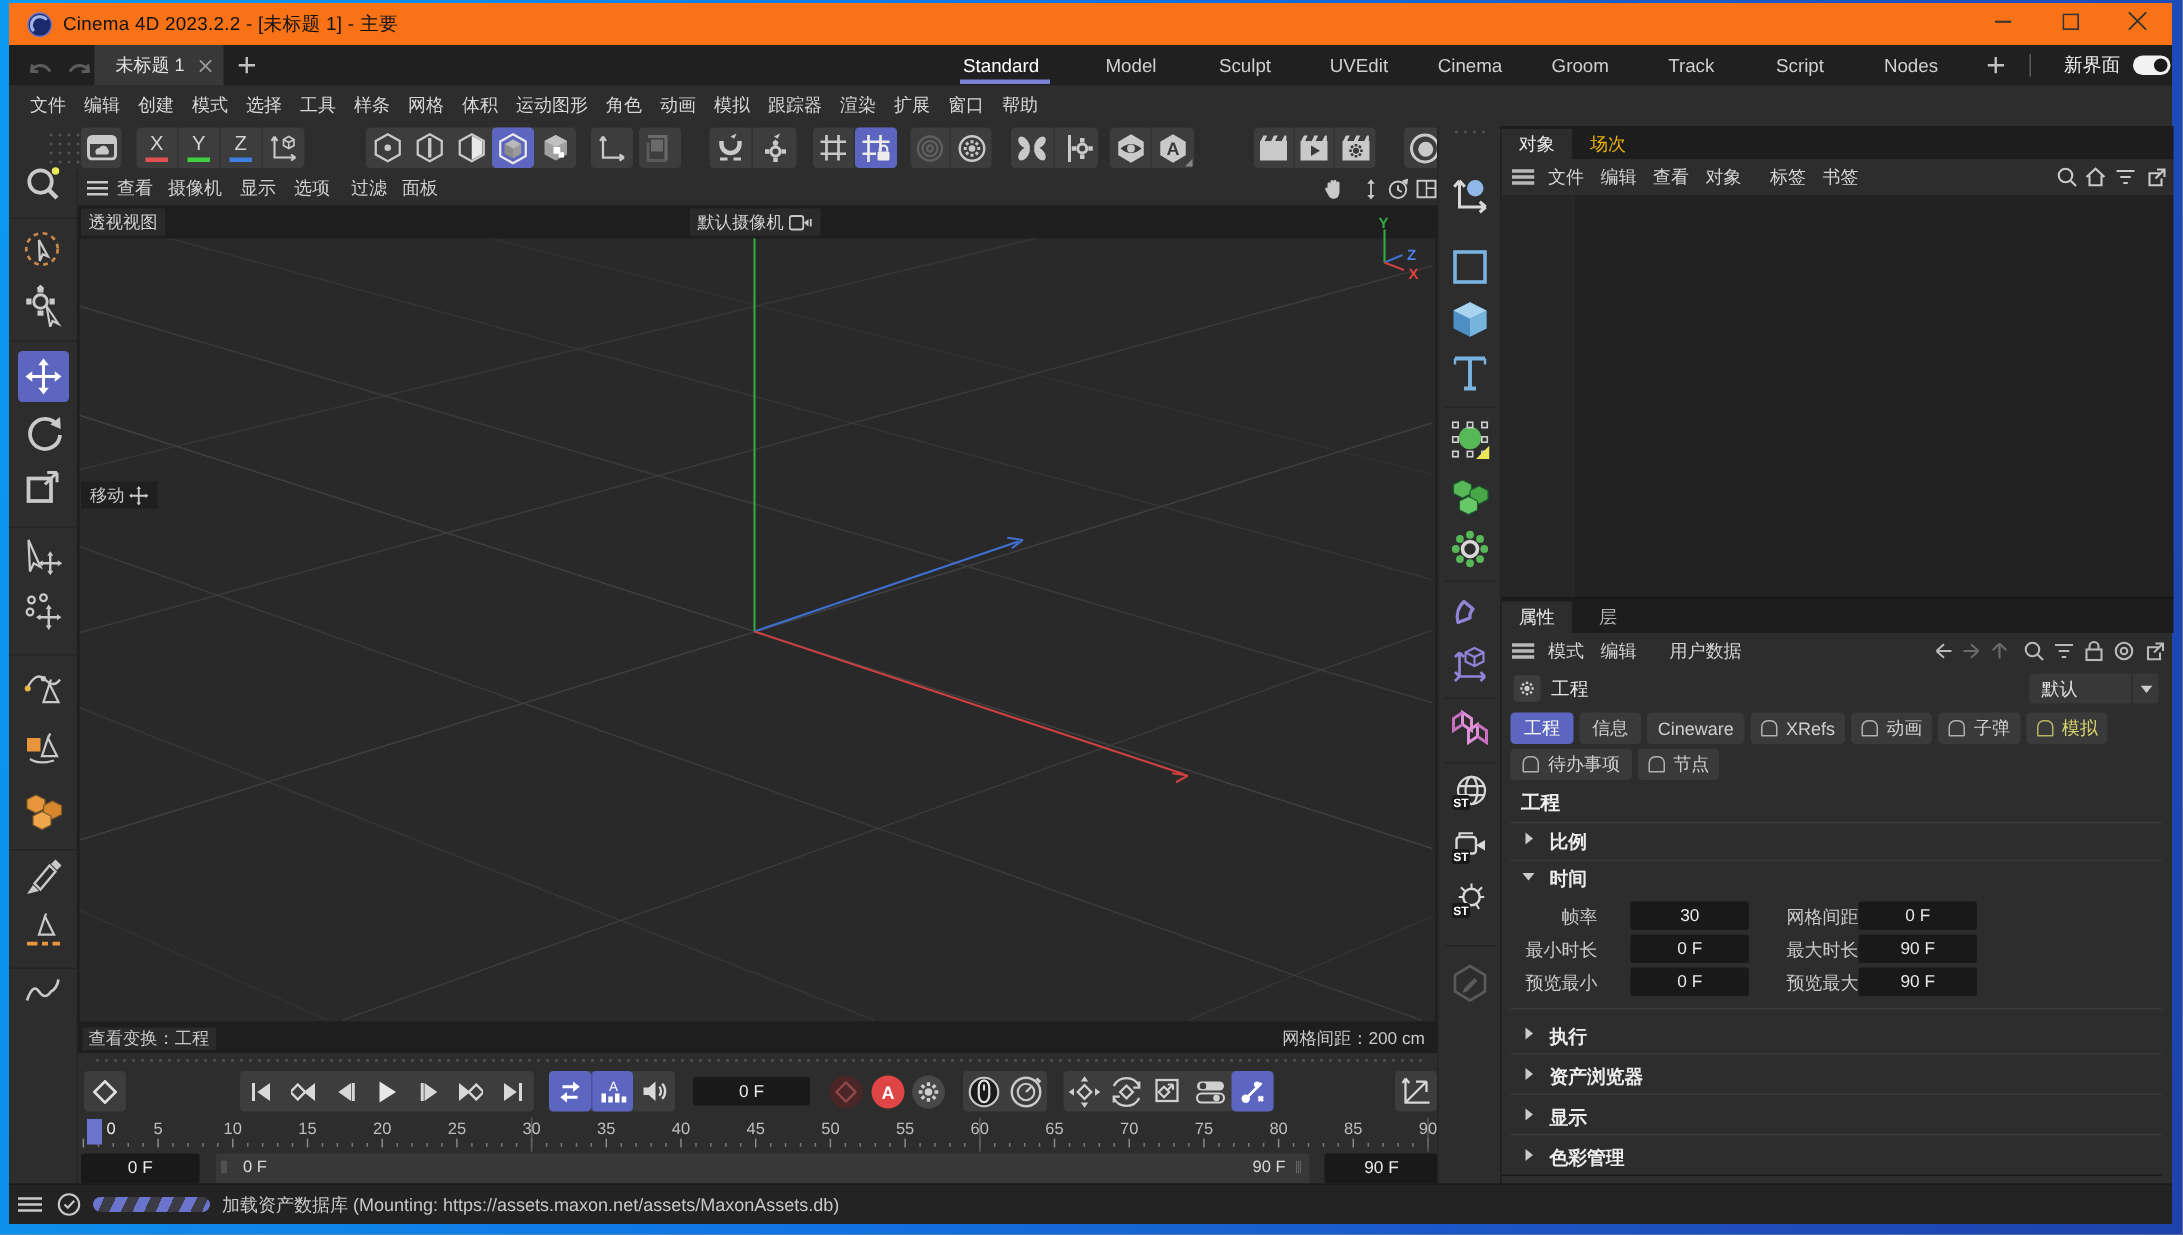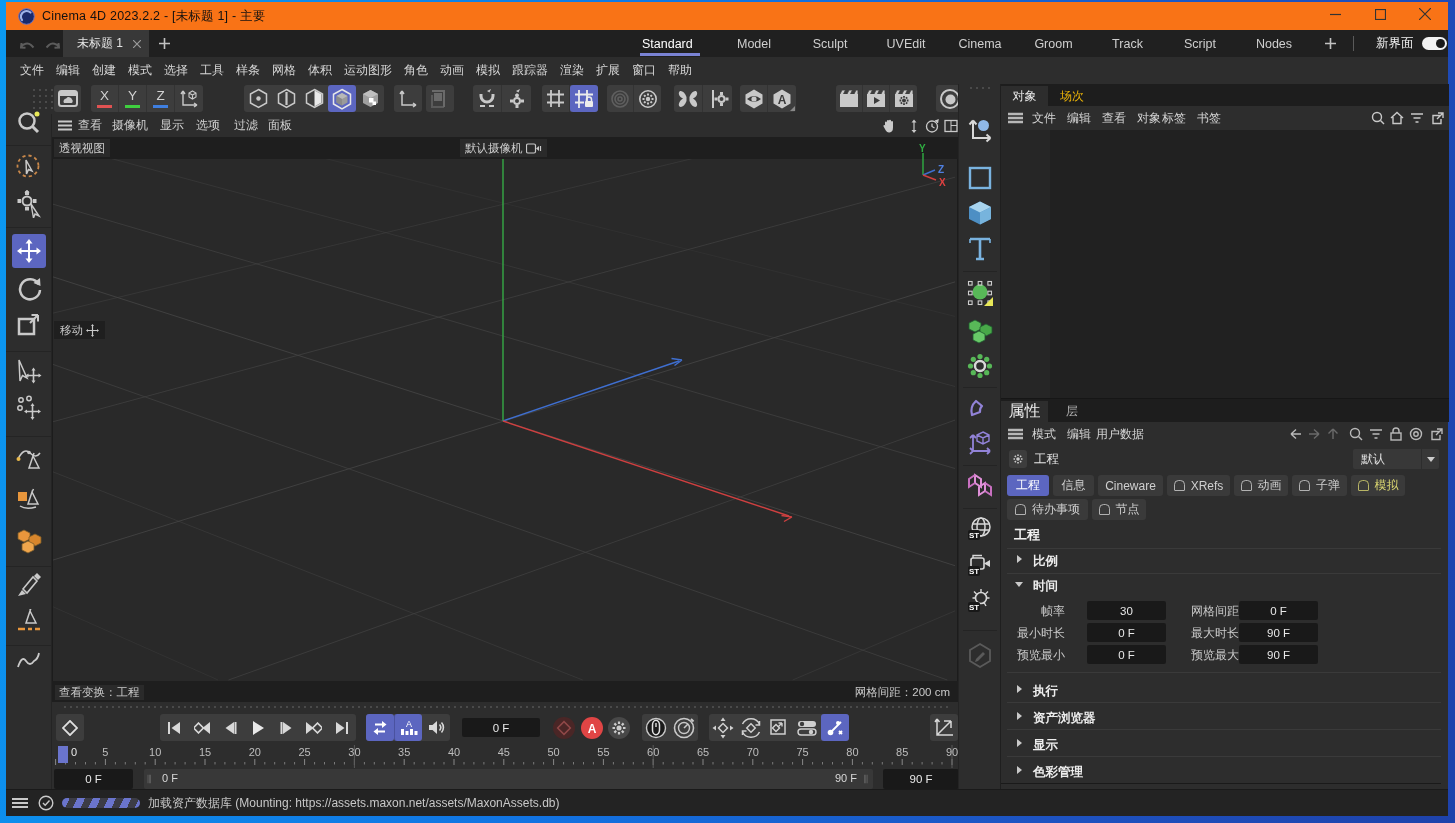--- a/index.html
+++ b/index.html
@@ -941,21 +941,21 @@
   <div class="abs" style="left:0;top:2px;width:47px;height:21px;background:#2d2d2d;color:#ececec;font-size:12px;display:flex;align-items:center;justify-content:center">对象</div>
   <div class="abs" style="left:50px;top:2px;width:42px;height:21px;color:#eab308;font-size:12px;display:flex;align-items:center;justify-content:center">场次</div>
   <div class="abs" style="left:0;top:22px;width:448px;height:24px;background:#2d2d2d;display:flex;align-items:center;color:#d4d4d4;font-size:12px">
     <svg style="margin-left:7px" width="15" height="12">
         <path d="M0 2 H15 M0 6 H15 M0 10 H15" stroke="#b8b8b8" stroke-width="2.4"></path>
       </svg>
     <span style="margin-left:9px">文件</span>
       <span style="margin-left:11px">编辑</span>
       <span style="margin-left:11px">查看</span>
       <span style="margin-left:11px">对象</span>
-      <span style="margin-left:1px">标签</span>
+      <span style="margin-left:19px">标签</span>
       <span style="margin-left:11px">书签</span>
     <svg class="abs" style="left:370px;top:5px" width="76" height="15" viewBox="0 0 76 15">
       <g fill="none" stroke="#c9c9c9" stroke-width="1.4">
         <g>
             <circle cx="6" cy="6" r="4.5"></circle>
             <path d="M9.5 9.5 L13 13"></path>
           </g>
         <g transform="translate(19,0)">
             <path d="M1 7 L7 1.5 L13 7 M3 6 V12.5 H11 V6"></path>
           </g>
@@ -966,29 +966,29 @@
             <path d="M8 2 H13 V7 M13 2 L7 8 M10 4.5 H3 V12.5 H11 V8"></path>
           </g>
       </g>
     </svg>
   </div>
   <div class="abs" style="left:0;top:46px;width:448px;height:268px;background:#212121"></div>
   <div class="abs" style="left:0;top:46px;width:49px;height:268px;background:#262626"></div>
 </div>
 <div class="attrmgr" id="attrmgr">
   <div class="abs" style="left:0;top:0;width:448px;height:24px;background:#1d1d1d;border-top:1px solid #161616"></div>
-  <div class="abs" style="left:0;top:3px;width:47px;height:21px;background:#2d2d2d;color:#ececec;font-size:16px;display:flex;align-items:center;justify-content:center">属性</div>
+  <div class="abs" style="left:0;top:3px;width:47px;height:21px;background:#2d2d2d;color:#ececec;font-size:12px;display:flex;align-items:center;justify-content:center">属性</div>
   <div class="abs" style="left:52px;top:3px;width:38px;height:21px;color:#b4b4b4;font-size:12px;display:flex;align-items:center;justify-content:center">层</div>
   <div class="abs" style="left:0;top:24px;width:448px;height:24px;display:flex;align-items:center;color:#d4d4d4;font-size:12px">
     <svg style="margin-left:7px" width="15" height="12">
         <path d="M0 2 H15 M0 6 H15 M0 10 H15" stroke="#b8b8b8" stroke-width="2.4"></path>
       </svg>
     <span style="margin-left:9px">模式</span>
       <span style="margin-left:11px">编辑</span>
-      <span style="margin-left:5px">用户数据</span>
+      <span style="margin-left:22px">用户数据</span>
     <svg class="abs" style="left:288px;top:5px" width="160" height="15" viewBox="0 0 160 15">
       <g fill="none" stroke="#b9b9b9" stroke-width="1.4">
         <path d="M12 7 H2 M2 7 L7 2.5 M2 7 L7 11.5"></path>
         <path d="M20 7 H30 M30 7 L25 2.5 M30 7 L25 11.5" stroke="#6a6a6a"></path>
         <path d="M44 12 V2 M44 2 L39.5 6.5 M44 2 L48.5 6.5" stroke="#6a6a6a"></path>
         <g transform="translate(60,0)">
             <circle cx="6" cy="6" r="4.5"></circle>
             <path d="M9.5 9.5 L13 13"></path>
           </g>
         <g transform="translate(80,0)">

